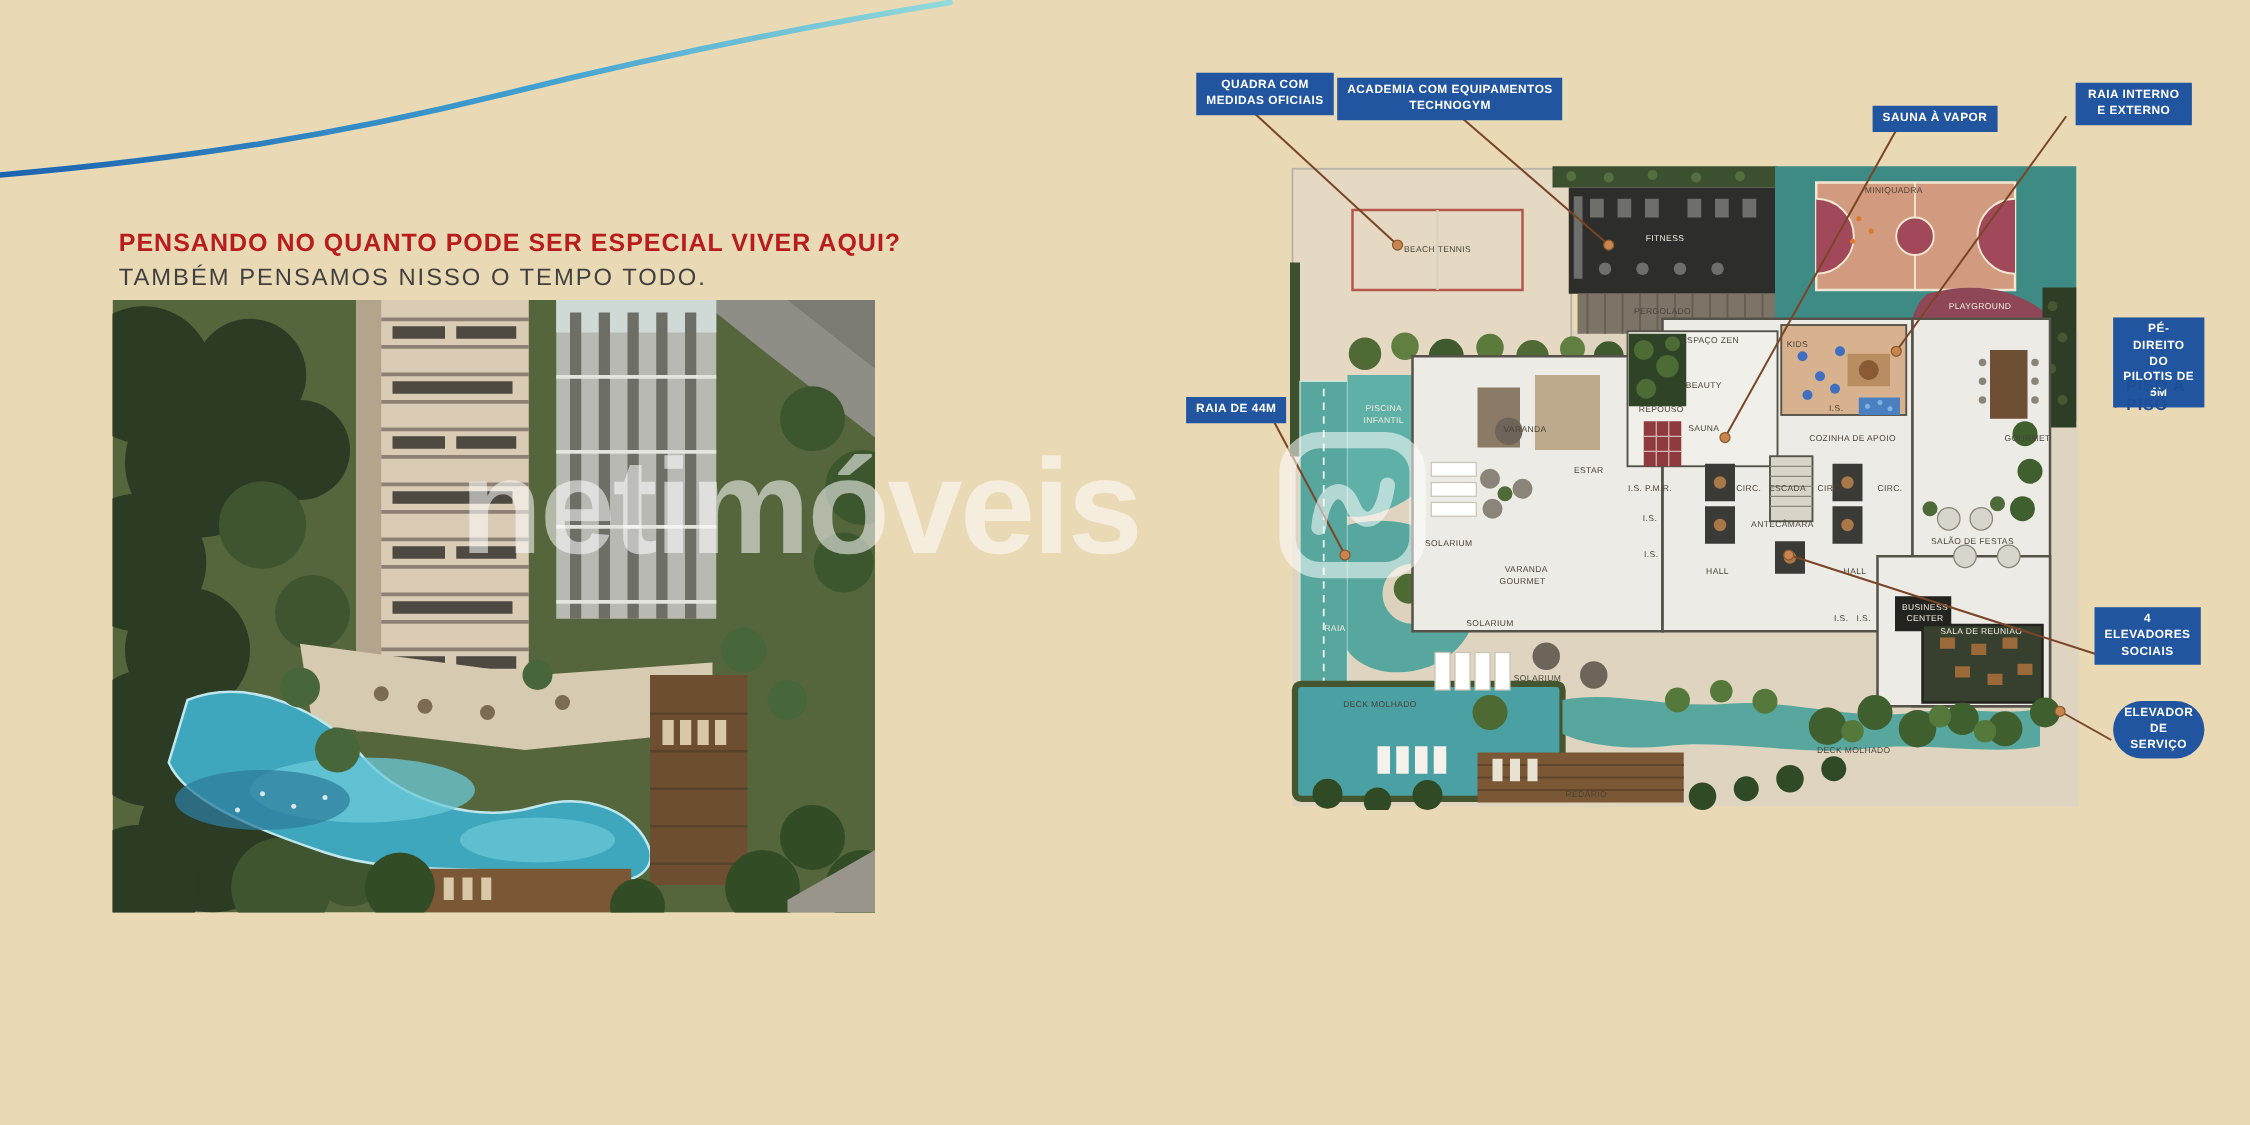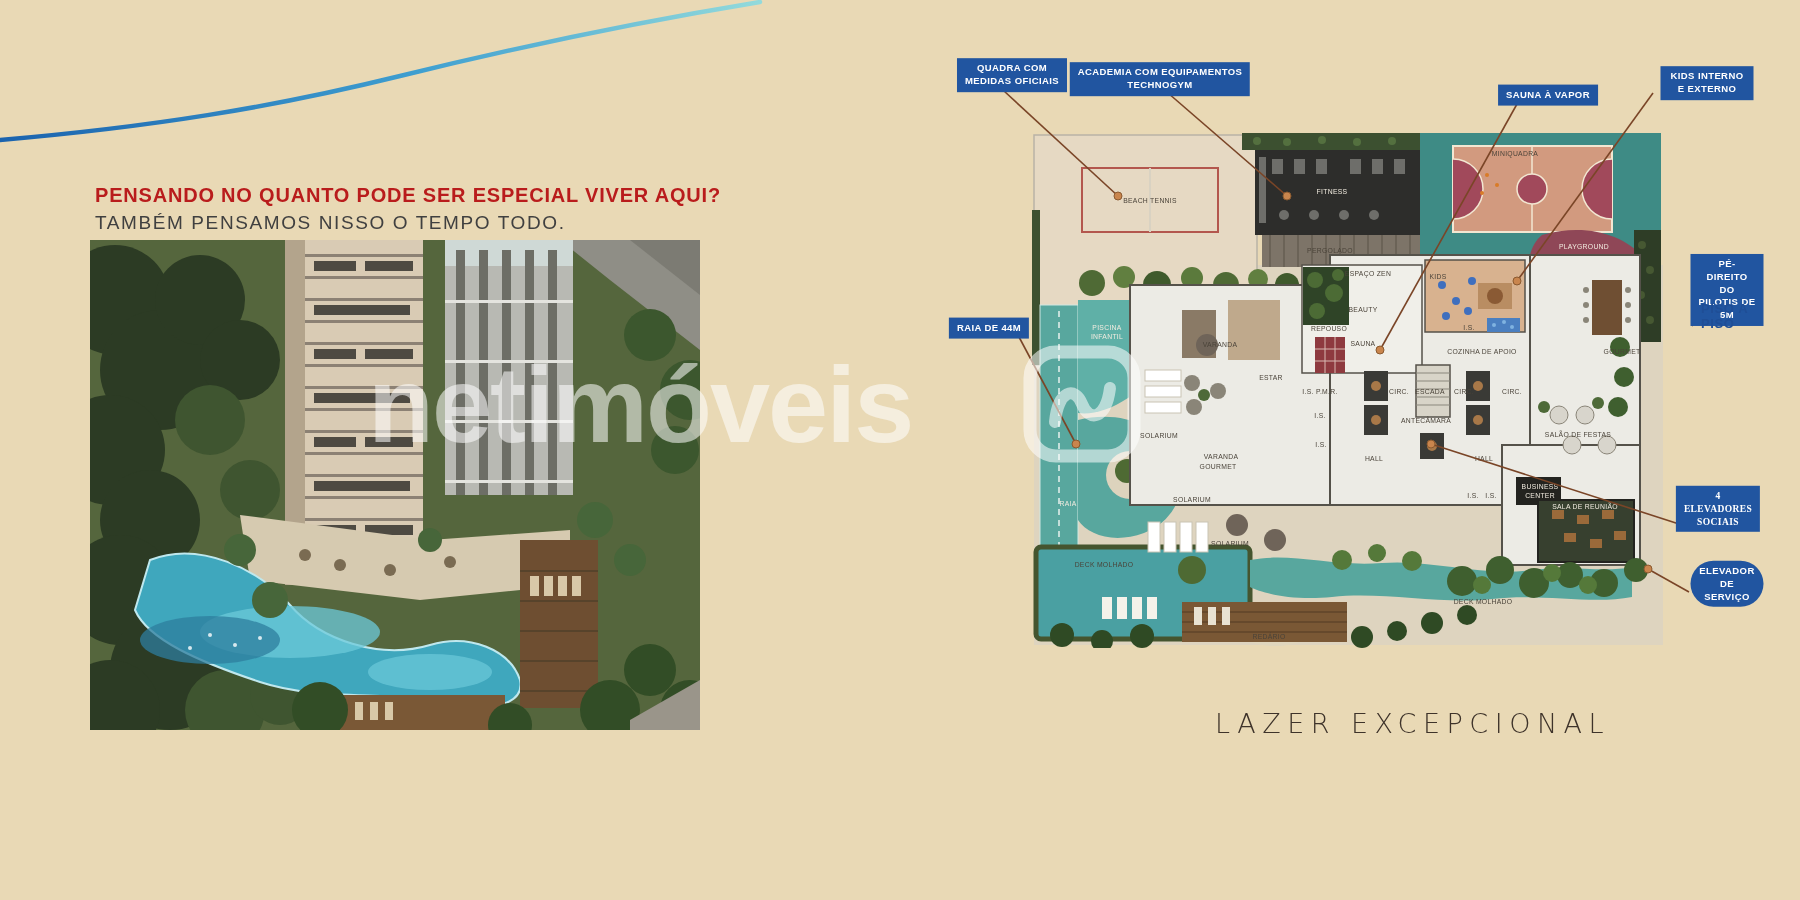--- a/index.html
+++ b/index.html
@@ -537,32 +537,31 @@
       <line x1="1689" y1="592" x2="1648" y2="569" class="leader"></line>
       <circle cx="1648" cy="569" r="4" class="leader-dot"></circle>
     </svg>
 
   <div>
       <div class="callout-badge" style="left: 1012px; top: 75px;">QUADRA COM
 MEDIDAS OFICIAIS</div>
       <div class="callout-badge" style="left: 1160px; top: 79px;">ACADEMIA COM EQUIPAMENTOS
 TECHNOGYM</div>
       <div class="callout-badge" style="left: 1548px; top: 95px;">SAUNA À VAPOR</div>
-      <div class="callout-badge" style="left: 1707px; top: 83px;">KIDS INTERNO E EXTERNO</div>
+      <div class="callout-badge" style="left: 1707px; top: 83px;">RAIA INTERNO E EXTERNO</div>
       <div class="callout-badge" style="left: 989px; top: 328px;">RAIA DE 44M</div>
       <div class="callout-badge" style="left: 1727px; top: 290px;">PÉ-DIREITO DO
 PILOTIS DE 5M</div>
-      <div class="callout-badge" style="left: 1718px; top: 509px; font-family: Liberation Serif, serif;">4 ELEVADORES
+      <div class="callout-badge" style="left: 1718px; top: 509px;">4 ELEVADORES
 SOCIAIS</div>
       <div class="callout-badge" style="left: 1727px; top: 584px; border-radius: 23px;">ELEVADOR
 DE SERVIÇO</div>
     </div>
   <div class="sub-callout" style="left: 1734px; top: 316px;">PISO A PISO</div>
 
   <div class="watermark">netimóveis</div>
   <svg class="wm-logo" width="120" height="120" viewBox="0 0 120 120">
     <rect x="8" y="8" width="104" height="104" rx="26" fill="none" stroke="#ffffff" stroke-width="13"></rect>
     <path d="M33,78 C36,46 53,42 60,60 C67,78 84,76 88,44" fill="none" stroke="#ffffff" stroke-width="12" stroke-linecap="round"></path>
   </svg>
 
-  <div class="plan-caption">LAZER EXCEPCIONAL</div>
 
 </div>
 
 </body></html>

